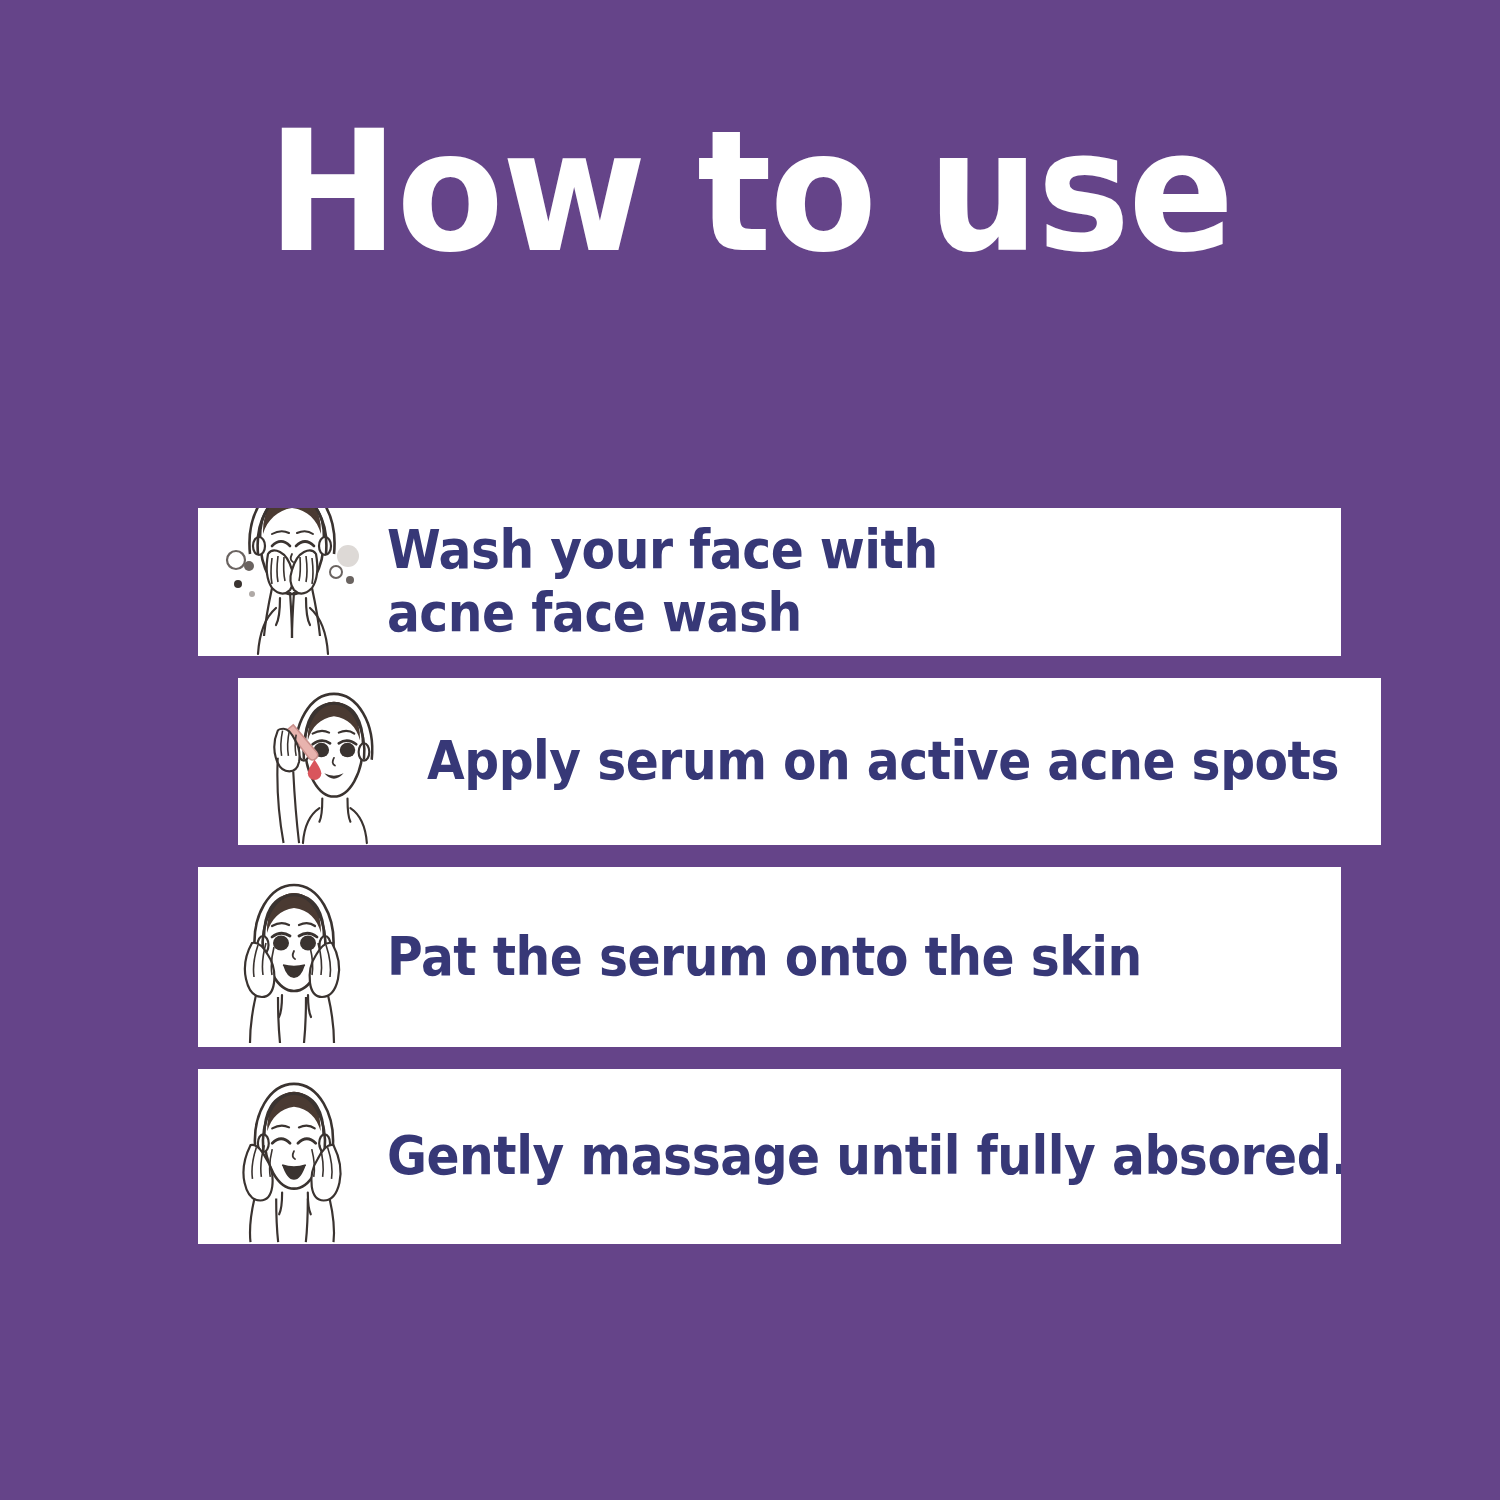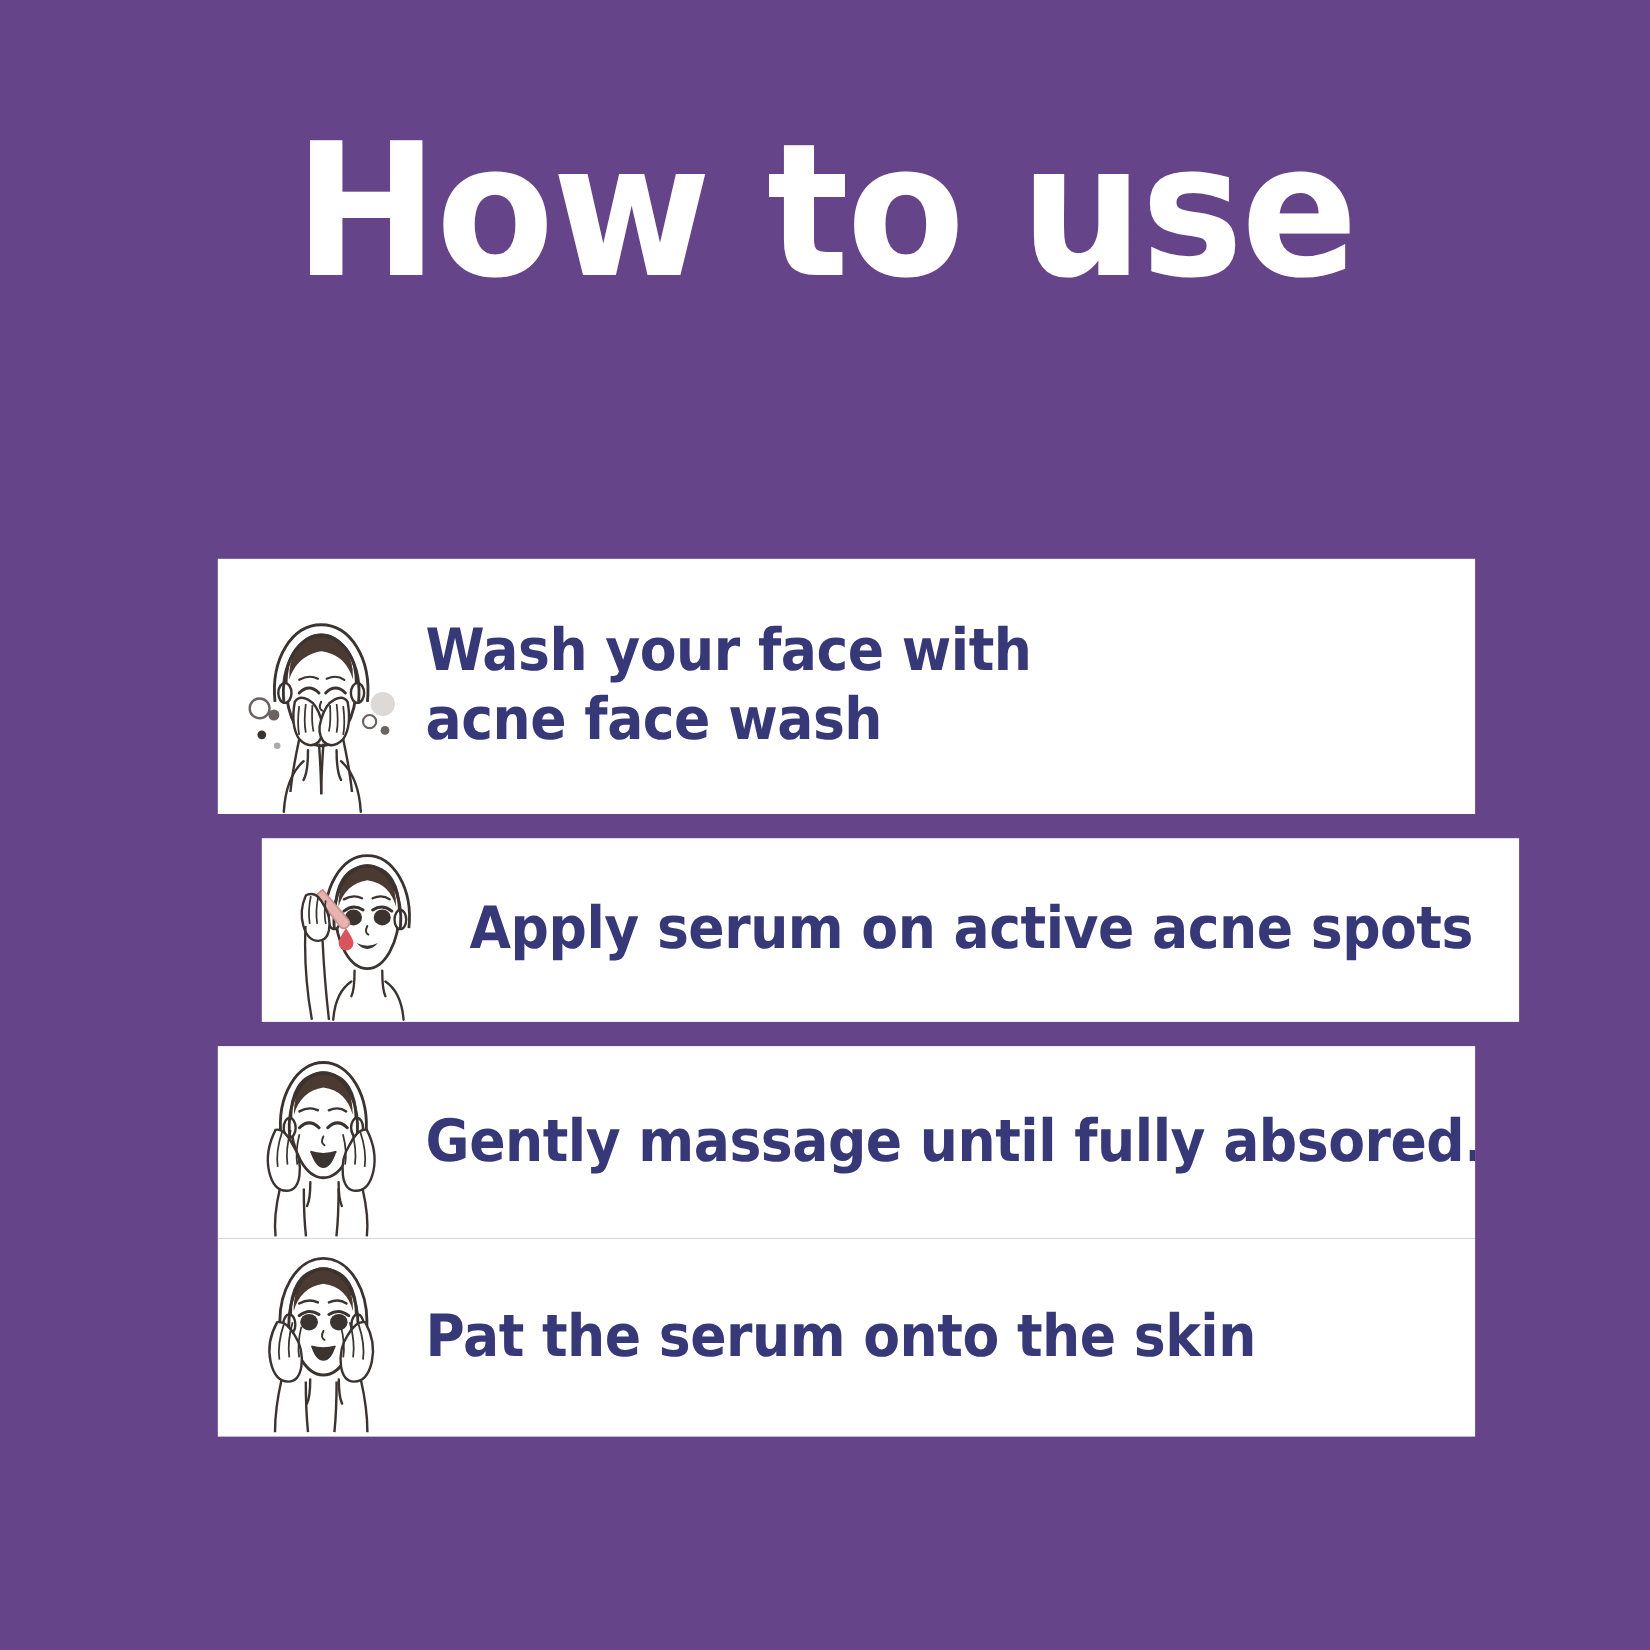--- a/index.html
+++ b/index.html
@@ -41,21 +41,21 @@
 
   .step-card {
     background:#ffffff;
     display:flex;
     align-items:center;
     width:100%;
     margin-bottom:22px;
     overflow:hidden;
   }
 
-  .step-card.card-1 { height:232px; }
+  .step-card.card-1 { height:148px; }
   .step-card.card-2 { height:167px;margin-left:40px; }
   .step-card.card-3 { height:180px; }
   .step-card.card-4 { height:175px; margin-bottom:0; }
 
   .step-illustration {
     flex:0 0 165px;
     height:100%;
     display:flex;
     align-items:flex-end;
     justify-content:center;
@@ -181,63 +181,20 @@
         <path d="M19 42 q-3 14 -1 26 M26 42 q-3 14 -1 26 M33 46 q-2 12 0 22" stroke="#3a3330" stroke-width="1.6" fill="none"></path>
 
         <path d="M14 70 q-2 44 6 88 M30 84 q2 40 6 74" stroke="#3a3330" stroke-width="2.2" fill="none"></path>
       </svg>
     </div>
     <div class="step-text">
       <span class="line">Apply serum on active acne spots</span>
     </div>
   </div>
 
-  <div class="step-card card-4">
-    <div class="step-illustration">
-      <svg width="140" height="168" viewBox="0 0 140 170" fill="none" xmlns="http://www.w3.org/2000/svg">
-
-        <path d="M60 118 q0 16 -3 22 M86 118 q0 16 3 22" stroke="#3a3330" stroke-width="2.2" fill="none" stroke-linecap="round"></path>
-
-        <path d="M72 18 C50 18 42 38 42 60 C42 90 56 114 72 114 C88 114 102 90 102 60 C102 38 94 18 72 18 Z" fill="#ffffff" stroke="#3a3330" stroke-width="2.6"></path>
-
-        <ellipse cx="41" cy="68" rx="5.5" ry="9" fill="#ffffff" stroke="#3a3330" stroke-width="2.2"></ellipse>
-        <ellipse cx="103" cy="68" rx="5.5" ry="9" fill="#ffffff" stroke="#3a3330" stroke-width="2.2"></ellipse>
-
-        <path d="M45 56 C45 30 57 16 72 16 C87 16 99 30 99 56 C95 42 87 33 72 31 C58 33 49 42 45 56 Z" fill="#4a3a32"></path>
-        <path d="M72 16 C59 16 48 28 45 52 C48 38 58 28 72 27 C86 28 96 38 99 52 C96 28 85 16 72 16 Z" fill="#4a3a32"></path>
-
-        <path d="M33 76 C29 38 48 8 72 8 C96 8 115 38 111 76" stroke="#3a3330" stroke-width="2.6" fill="none"></path>
-        <path d="M41 76 C38 44 53 18 72 18 C91 18 106 44 103 76" stroke="#3a3330" stroke-width="2.6" fill="none"></path>
-
-        <path d="M50 68 q9 -9 18 0" stroke="#3a3330" stroke-width="2.8" fill="none" stroke-linecap="round"></path>
-        <path d="M76 68 q9 -9 18 0" stroke="#3a3330" stroke-width="2.8" fill="none" stroke-linecap="round"></path>
-
-        <path d="M50 53 q9 -5 17 -1" stroke="#3a3330" stroke-width="2.2" fill="none" stroke-linecap="round"></path>
-        <path d="M77 52 q9 -4 16 1" stroke="#3a3330" stroke-width="2.2" fill="none" stroke-linecap="round"></path>
-
-        <path d="M72 76 q-3 6 1 8" stroke="#3a3330" stroke-width="1.8" fill="none" stroke-linecap="round"></path>
-
-        <path d="M60 90 q12 4 24 0 q-5 15 -12 15 q-7 0 -12 -15 Z" fill="#3a3330"></path>
-        <path d="M60 90 q12 4 24 0" stroke="#3a3330" stroke-width="1.6" fill="none"></path>
-
-        <path d="M28 70 q-10 20 -6 38 q4 18 16 18 q10 0 12 -14 q2 -16 -6 -28 q-8 -16 -16 -14 Z" fill="#ffffff" stroke="#3a3330" stroke-width="2.2"></path>
-        <path d="M34 72 q-6 18 -4 32 M42 70 q-5 18 -3 32 M50 74 q-4 16 -2 28" stroke="#3a3330" stroke-width="1.6" fill="none"></path>
-
-        <path d="M112 70 q10 20 6 38 q-4 18 -16 18 q-10 0 -12 -14 q-2 -16 6 -28 q8 -16 16 -14 Z" fill="#ffffff" stroke="#3a3330" stroke-width="2.2"></path>
-        <path d="M106 72 q6 18 4 32 M98 70 q5 18 3 32 M90 74 q4 16 2 28" stroke="#3a3330" stroke-width="1.6" fill="none"></path>
-
-        <path d="M32 124 q-6 26 -4 44 M54 124 q0 26 2 44" stroke="#3a3330" stroke-width="2.2" fill="none"></path>
-        <path d="M108 124 q6 26 4 44 M86 124 q0 26 -2 44" stroke="#3a3330" stroke-width="2.2" fill="none"></path>
-      </svg>
-    </div>
-    <div class="step-text">
-      <span class="line">Gently massage until fully absored.</span>
-    </div>
-  </div>
-
   <div class="step-card card-3">
     <div class="step-illustration">
       <svg width="140" height="170" viewBox="0 0 140 170" fill="none" xmlns="http://www.w3.org/2000/svg">
 
         <path d="M60 118 q0 16 -3 22 M86 118 q0 16 3 22" stroke="#3a3330" stroke-width="2.2" fill="none" stroke-linecap="round"></path>
 
         <path d="M72 18 C50 18 42 38 42 60 C42 90 56 114 72 114 C88 114 102 90 102 60 C102 38 94 18 72 18 Z" fill="#ffffff" stroke="#3a3330" stroke-width="2.6"></path>
 
         <ellipse cx="41" cy="68" rx="5.5" ry="9" fill="#ffffff" stroke="#3a3330" stroke-width="2.2"></ellipse>
         <ellipse cx="103" cy="68" rx="5.5" ry="9" fill="#ffffff" stroke="#3a3330" stroke-width="2.2"></ellipse>
@@ -269,13 +226,56 @@
 
         <path d="M34 118 q-6 26 -6 48 M56 120 q0 26 2 46" stroke="#3a3330" stroke-width="2.2" fill="none"></path>
         <path d="M106 118 q6 26 6 48 M84 120 q0 26 -2 46" stroke="#3a3330" stroke-width="2.2" fill="none"></path>
       </svg>
     </div>
     <div class="step-text">
       <span class="line">Pat the serum onto the skin</span>
     </div>
   </div>
 
+  <div class="step-card card-4">
+    <div class="step-illustration">
+      <svg width="140" height="168" viewBox="0 0 140 170" fill="none" xmlns="http://www.w3.org/2000/svg">
+
+        <path d="M60 118 q0 16 -3 22 M86 118 q0 16 3 22" stroke="#3a3330" stroke-width="2.2" fill="none" stroke-linecap="round"></path>
+
+        <path d="M72 18 C50 18 42 38 42 60 C42 90 56 114 72 114 C88 114 102 90 102 60 C102 38 94 18 72 18 Z" fill="#ffffff" stroke="#3a3330" stroke-width="2.6"></path>
+
+        <ellipse cx="41" cy="68" rx="5.5" ry="9" fill="#ffffff" stroke="#3a3330" stroke-width="2.2"></ellipse>
+        <ellipse cx="103" cy="68" rx="5.5" ry="9" fill="#ffffff" stroke="#3a3330" stroke-width="2.2"></ellipse>
+
+        <path d="M45 56 C45 30 57 16 72 16 C87 16 99 30 99 56 C95 42 87 33 72 31 C58 33 49 42 45 56 Z" fill="#4a3a32"></path>
+        <path d="M72 16 C59 16 48 28 45 52 C48 38 58 28 72 27 C86 28 96 38 99 52 C96 28 85 16 72 16 Z" fill="#4a3a32"></path>
+
+        <path d="M33 76 C29 38 48 8 72 8 C96 8 115 38 111 76" stroke="#3a3330" stroke-width="2.6" fill="none"></path>
+        <path d="M41 76 C38 44 53 18 72 18 C91 18 106 44 103 76" stroke="#3a3330" stroke-width="2.6" fill="none"></path>
+
+        <path d="M50 68 q9 -9 18 0" stroke="#3a3330" stroke-width="2.8" fill="none" stroke-linecap="round"></path>
+        <path d="M76 68 q9 -9 18 0" stroke="#3a3330" stroke-width="2.8" fill="none" stroke-linecap="round"></path>
+
+        <path d="M50 53 q9 -5 17 -1" stroke="#3a3330" stroke-width="2.2" fill="none" stroke-linecap="round"></path>
+        <path d="M77 52 q9 -4 16 1" stroke="#3a3330" stroke-width="2.2" fill="none" stroke-linecap="round"></path>
+
+        <path d="M72 76 q-3 6 1 8" stroke="#3a3330" stroke-width="1.8" fill="none" stroke-linecap="round"></path>
+
+        <path d="M60 90 q12 4 24 0 q-5 15 -12 15 q-7 0 -12 -15 Z" fill="#3a3330"></path>
+        <path d="M60 90 q12 4 24 0" stroke="#3a3330" stroke-width="1.6" fill="none"></path>
+
+        <path d="M28 70 q-10 20 -6 38 q4 18 16 18 q10 0 12 -14 q2 -16 -6 -28 q-8 -16 -16 -14 Z" fill="#ffffff" stroke="#3a3330" stroke-width="2.2"></path>
+        <path d="M34 72 q-6 18 -4 32 M42 70 q-5 18 -3 32 M50 74 q-4 16 -2 28" stroke="#3a3330" stroke-width="1.6" fill="none"></path>
+
+        <path d="M112 70 q10 20 6 38 q-4 18 -16 18 q-10 0 -12 -14 q-2 -16 6 -28 q8 -16 16 -14 Z" fill="#ffffff" stroke="#3a3330" stroke-width="2.2"></path>
+        <path d="M106 72 q6 18 4 32 M98 70 q5 18 3 32 M90 74 q4 16 2 28" stroke="#3a3330" stroke-width="1.6" fill="none"></path>
+
+        <path d="M32 124 q-6 26 -4 44 M54 124 q0 26 2 44" stroke="#3a3330" stroke-width="2.2" fill="none"></path>
+        <path d="M108 124 q6 26 4 44 M86 124 q0 26 -2 44" stroke="#3a3330" stroke-width="2.2" fill="none"></path>
+      </svg>
+    </div>
+    <div class="step-text">
+      <span class="line">Gently massage until fully absored.</span>
+    </div>
+  </div>
+
 </div>
 
 </body></html>

